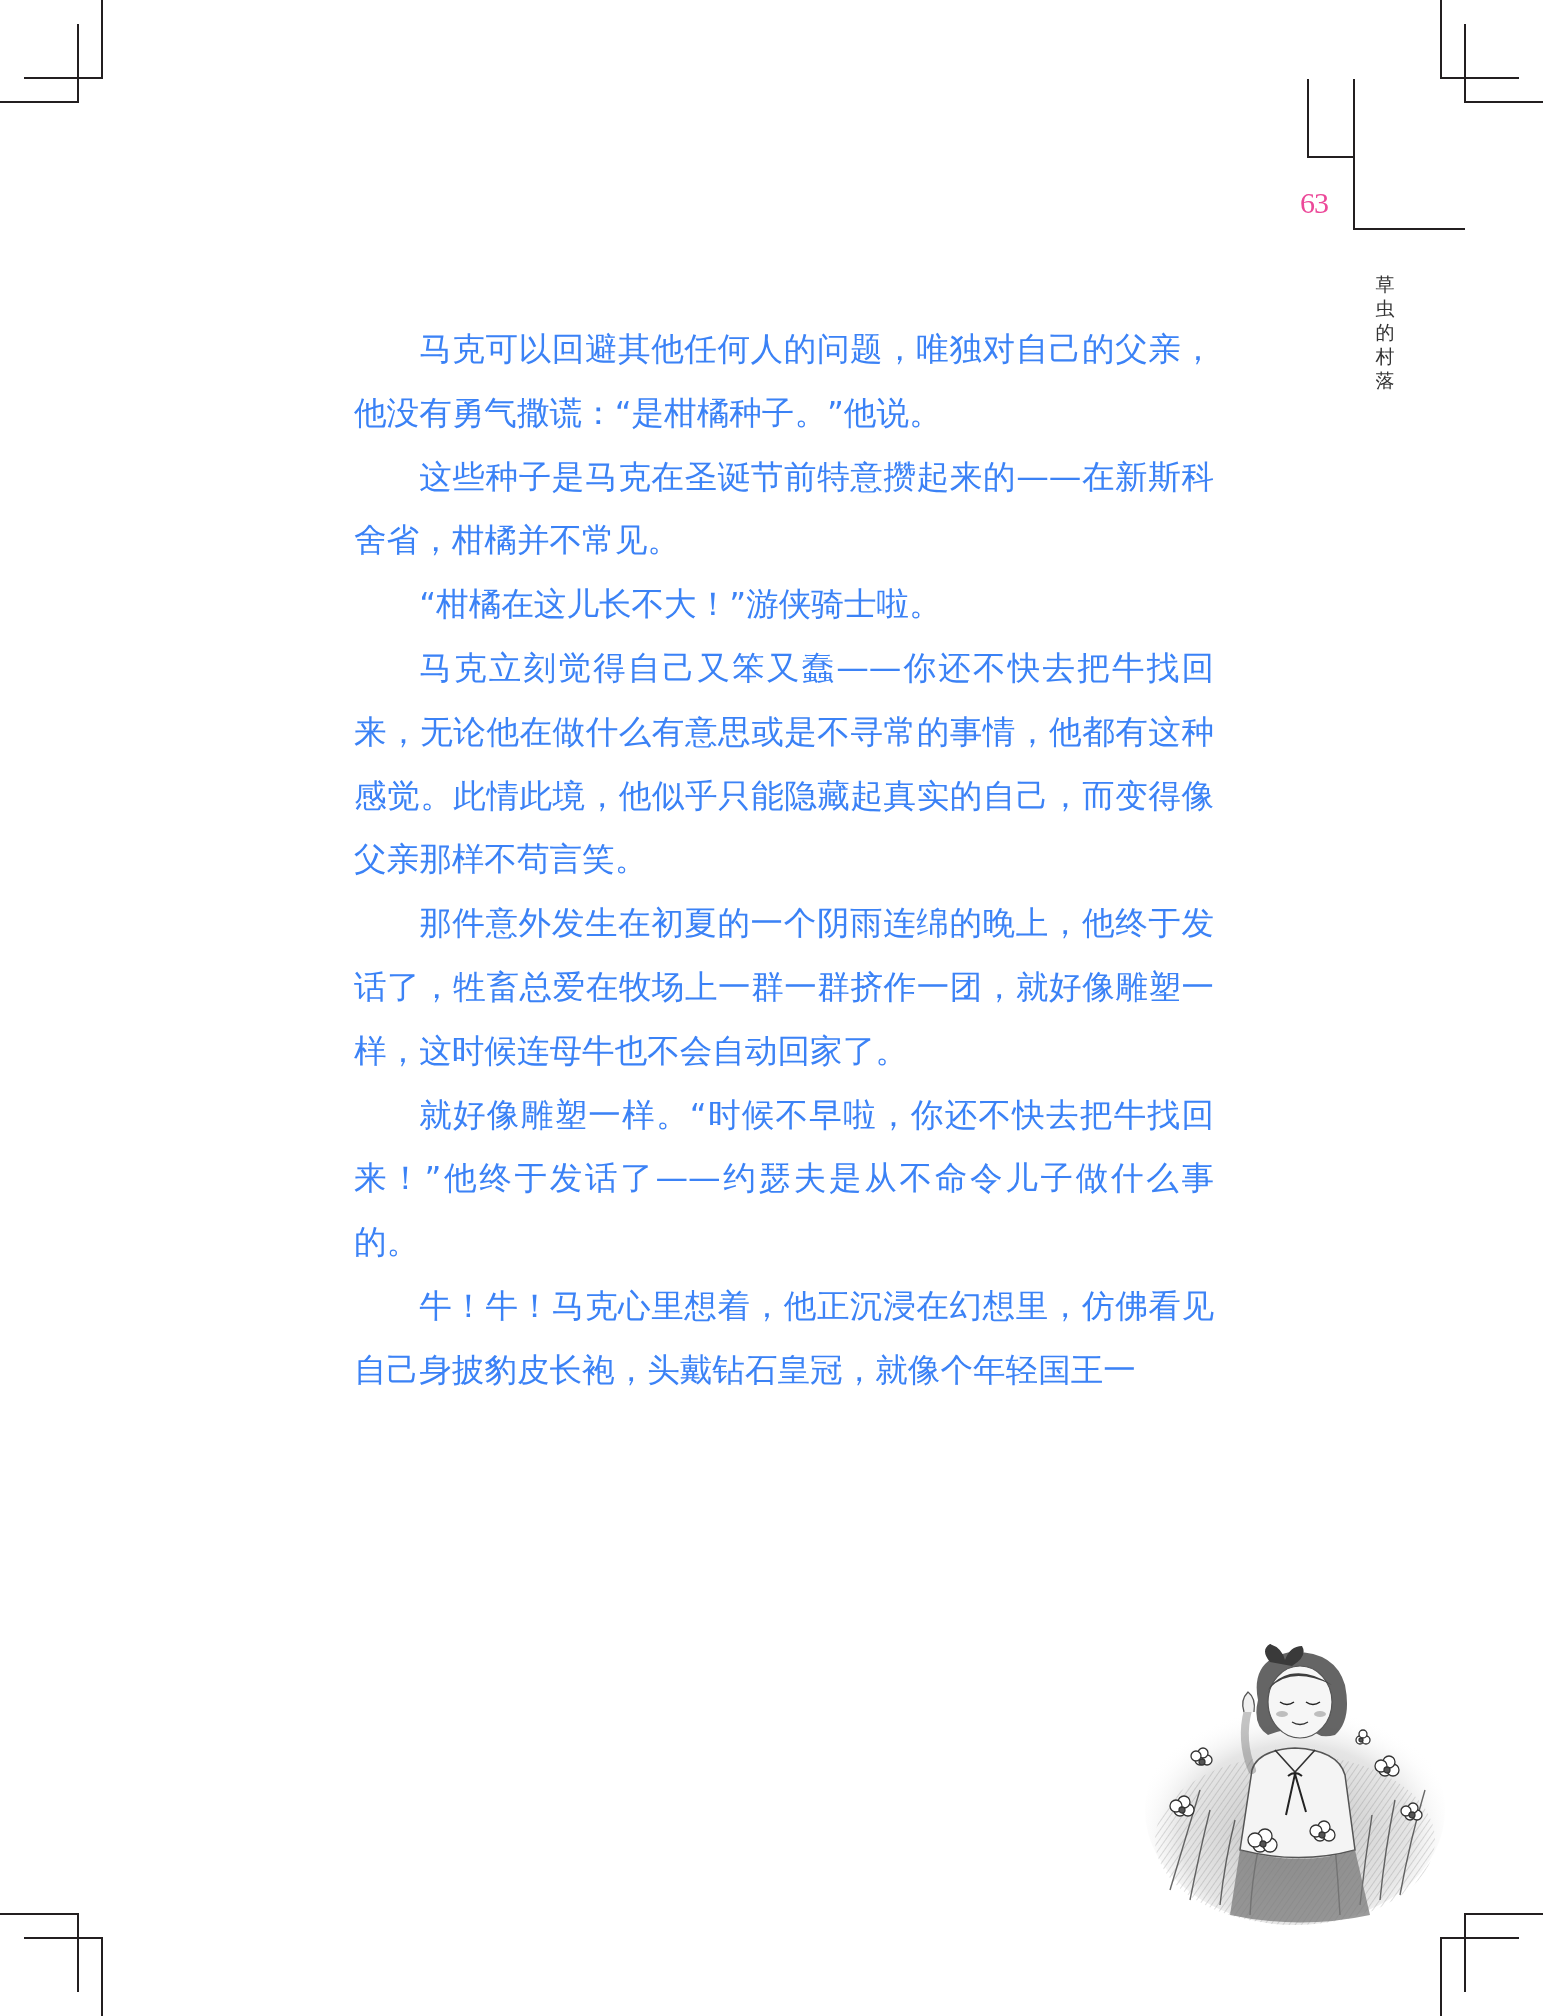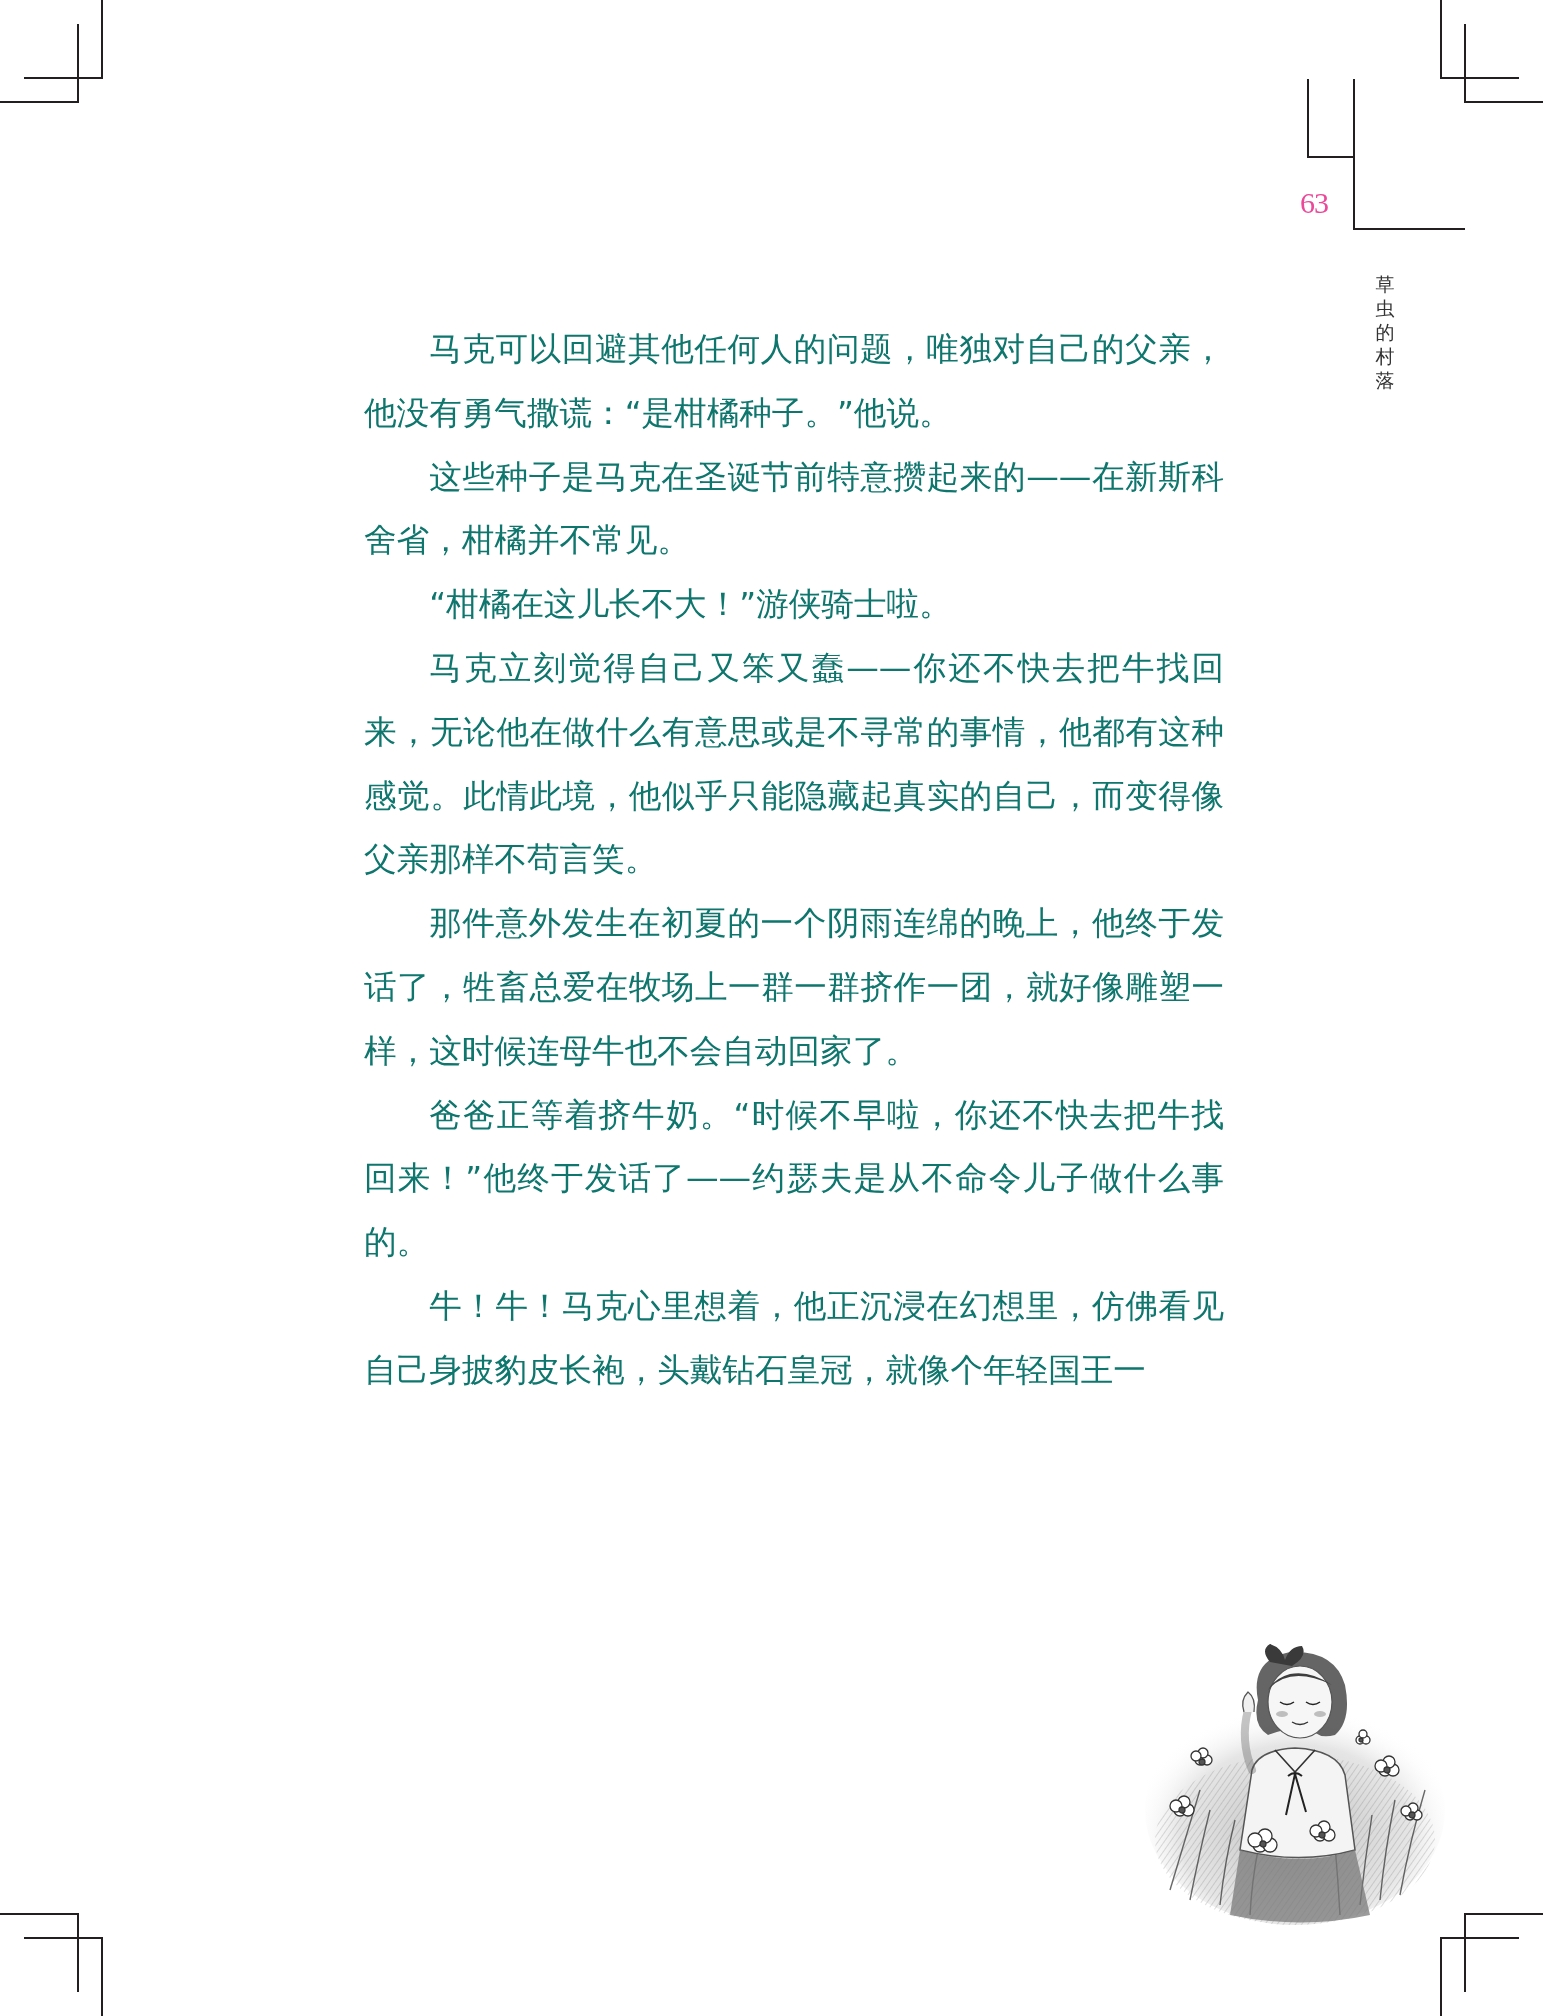--- a/index.html
+++ b/index.html
@@ -7,22 +7,22 @@
          font-family: "DejaVu Sans", sans-serif; color: #231f20; }
   .ln { position: absolute; background: #231f20; }
   .h { height: 2px; }
   .v { width: 2px; }
   .page-num { position: absolute; left: 1300px; top: 186px; font-family: "Liberation Serif", "DejaVu Serif", serif;
               font-size: 30px; color: #ec4899; letter-spacing: -1px; }
   .running-title { position: absolute; left: 1374px; top: 272px; width: 22px;
                    font-size: 19px; line-height: 24px; color: #333; text-align: center;
                    font-family: "DejaVu Sans", sans-serif; }
   .running-title span { display: block; }
-  .body-text { position: absolute; left: 364px; top: 318px; width: 860px;
-               font-size: 32.6px; line-height: 63.8px; color: #0f766e;
+  .body-text { position: absolute; left: 354px; top: 318px; width: 860px;
+               font-size: 32.6px; line-height: 63.8px; color: #3b82f6;
                font-family: "DejaVu Sans", sans-serif; }
   .body-text p { margin: 0; text-indent: 2em; text-align: justify; text-align-last: left;
                  word-break: break-all; }
   .illustration { position: absolute; left: 1140px; top: 1640px; width: 310px; height: 290px; }
 </style>
 </head>
 <body>
 
 <div class="ln v" style="left:101px;top:0;height:79px;"></div>
 <div class="ln h" style="left:24px;top:77px;width:79px;"></div>
@@ -58,21 +58,21 @@
   <span>村</span>
   <span>落</span>
 </div>
 
 <div class="body-text">
   <p>马克可以回避其他任何人的问题，唯独对自己的父亲，他没有勇气撒谎：“是柑橘种子。”他说。</p>
   <p>这些种子是马克在圣诞节前特意攒起来的——在新斯科舍省，柑橘并不常见。</p>
   <p>“柑橘在这儿长不大！”游侠骑士啦。</p>
   <p>马克立刻觉得自己又笨又蠢——你还不快去把牛找回来，无论他在做什么有意思或是不寻常的事情，他都有这种感觉。此情此境，他似乎只能隐藏起真实的自己，而变得像父亲那样不苟言笑。</p>
   <p>那件意外发生在初夏的一个阴雨连绵的晚上，他终于发话了，牲畜总爱在牧场上一群一群挤作一团，就好像雕塑一样，这时候连母牛也不会自动回家了。</p>
-  <p>爸爸正等着挤牛奶。“时候不早啦，你还不快去把牛找回来！”他终于发话了——约瑟夫是从不命令儿子做什么事的。</p>
+  <p>就好像雕塑一样。“时候不早啦，你还不快去把牛找回来！”他终于发话了——约瑟夫是从不命令儿子做什么事的。</p>
   <p>牛！牛！马克心里想着，他正沉浸在幻想里，仿佛看见自己身披豹皮长袍，头戴钻石皇冠，就像个年轻国王一</p>
 </div>
 
 <div class="illustration">
   <svg width="310" height="290" viewBox="0 0 310 290" xmlns="http://www.w3.org/2000/svg">
     <defs>
       <radialGradient id="haze" cx="50%" cy="60%" r="55%">
         <stop offset="0%" stop-color="#8a8a8a" stop-opacity="0.55"></stop>
         <stop offset="70%" stop-color="#b5b5b5" stop-opacity="0.35"></stop>
         <stop offset="100%" stop-color="#ffffff" stop-opacity="0"></stop>

